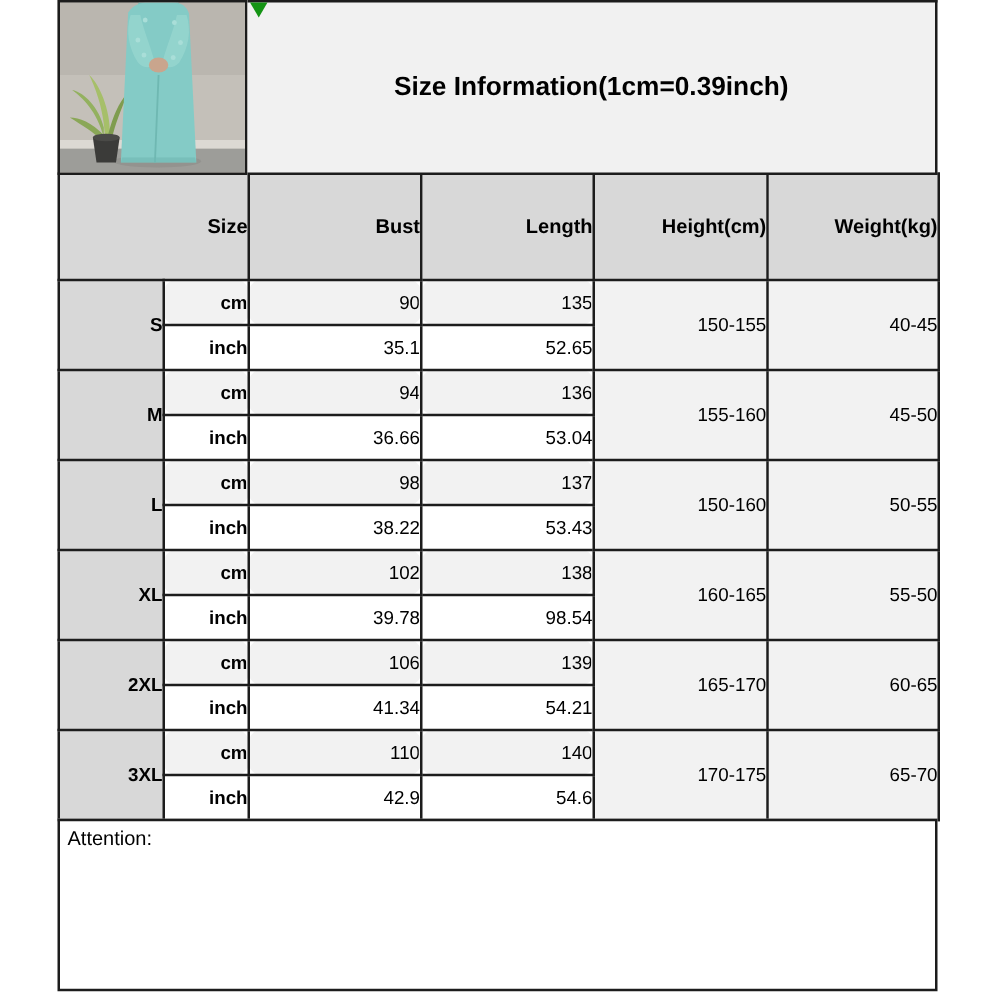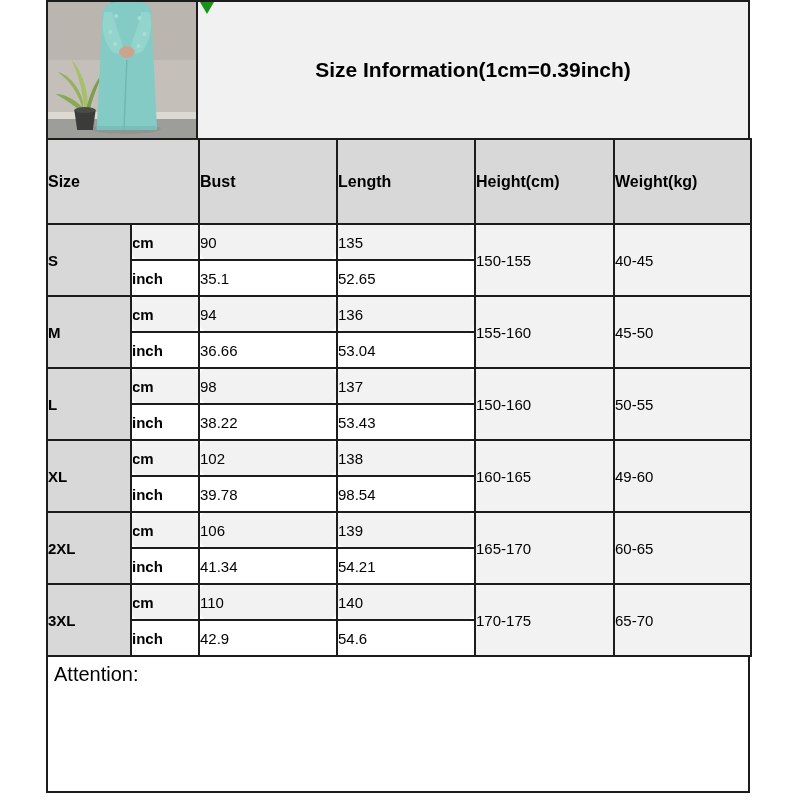--- a/index.html
+++ b/index.html
@@ -31,37 +31,37 @@
     border-left:7px solid transparent; border-right:7px solid transparent;
     border-top:12px solid #149414;
   }
 
   
   table.size-table {
     border-collapse:collapse; table-layout:fixed;
     width:704px; margin-top:-2px;
   }
   table.size-table th, table.size-table td {
-    border:2px solid #1c1c1c; text-align:left; vertical-align:middle;
+    border:2px solid #1c1c1c; text-align:right; vertical-align:middle;
     padding:0; font-size:15px; overflow:hidden;margin-top:24px;
   }
   tr.head-row { height:85px; }
   tr.head-row th { background:#d8d8d8; font-weight:bold; font-size:16px; }
   tr.sub-row { height:36px; }
   td.size-cell { background:#d8d8d8; font-weight:bold; font-size:16px; }
   td.unit-cell { font-weight:bold; }
   td.tint { background:#f2f2f2;border-radius:10px; }
   td.range-cell { background:#f2f2f2; font-size:16px; }
 
   
   .attention {
     box-sizing:border-box; margin-top:-2px; width:704px; height:138px;
     border:2px solid #1c1c1c; background:#ffffff;
     padding:3px 8px 0 6px;
-    font-size:20px; line-height:1.45; text-align:left;
+    font-size:16px; line-height:1.45; text-align:left;
   }
 </style>
 </head>
 <body>
 
 <div class="canvas">
   <div class="sheet">
 
     <div class="top-row">
       <div class="photo-cell">
@@ -165,21 +165,21 @@
         <td>38.22</td>
         <td>53.43</td>
       </tr>
 
       <tr class="sub-row">
         <td class="size-cell" rowspan="2">XL</td>
         <td class="unit-cell tint">cm</td>
         <td class="tint">102</td>
         <td class="tint">138</td>
         <td class="range-cell" rowspan="2">160-165</td>
-        <td class="range-cell" rowspan="2">49-60</td>
+        <td class="range-cell" rowspan="2">55-50</td>
       </tr>
       <tr class="sub-row">
         <td class="unit-cell">inch</td>
         <td>39.78</td>
         <td>98.54</td>
       </tr>
 
       <tr class="sub-row">
         <td class="size-cell" rowspan="2">2XL</td>
         <td class="unit-cell tint">cm</td>

